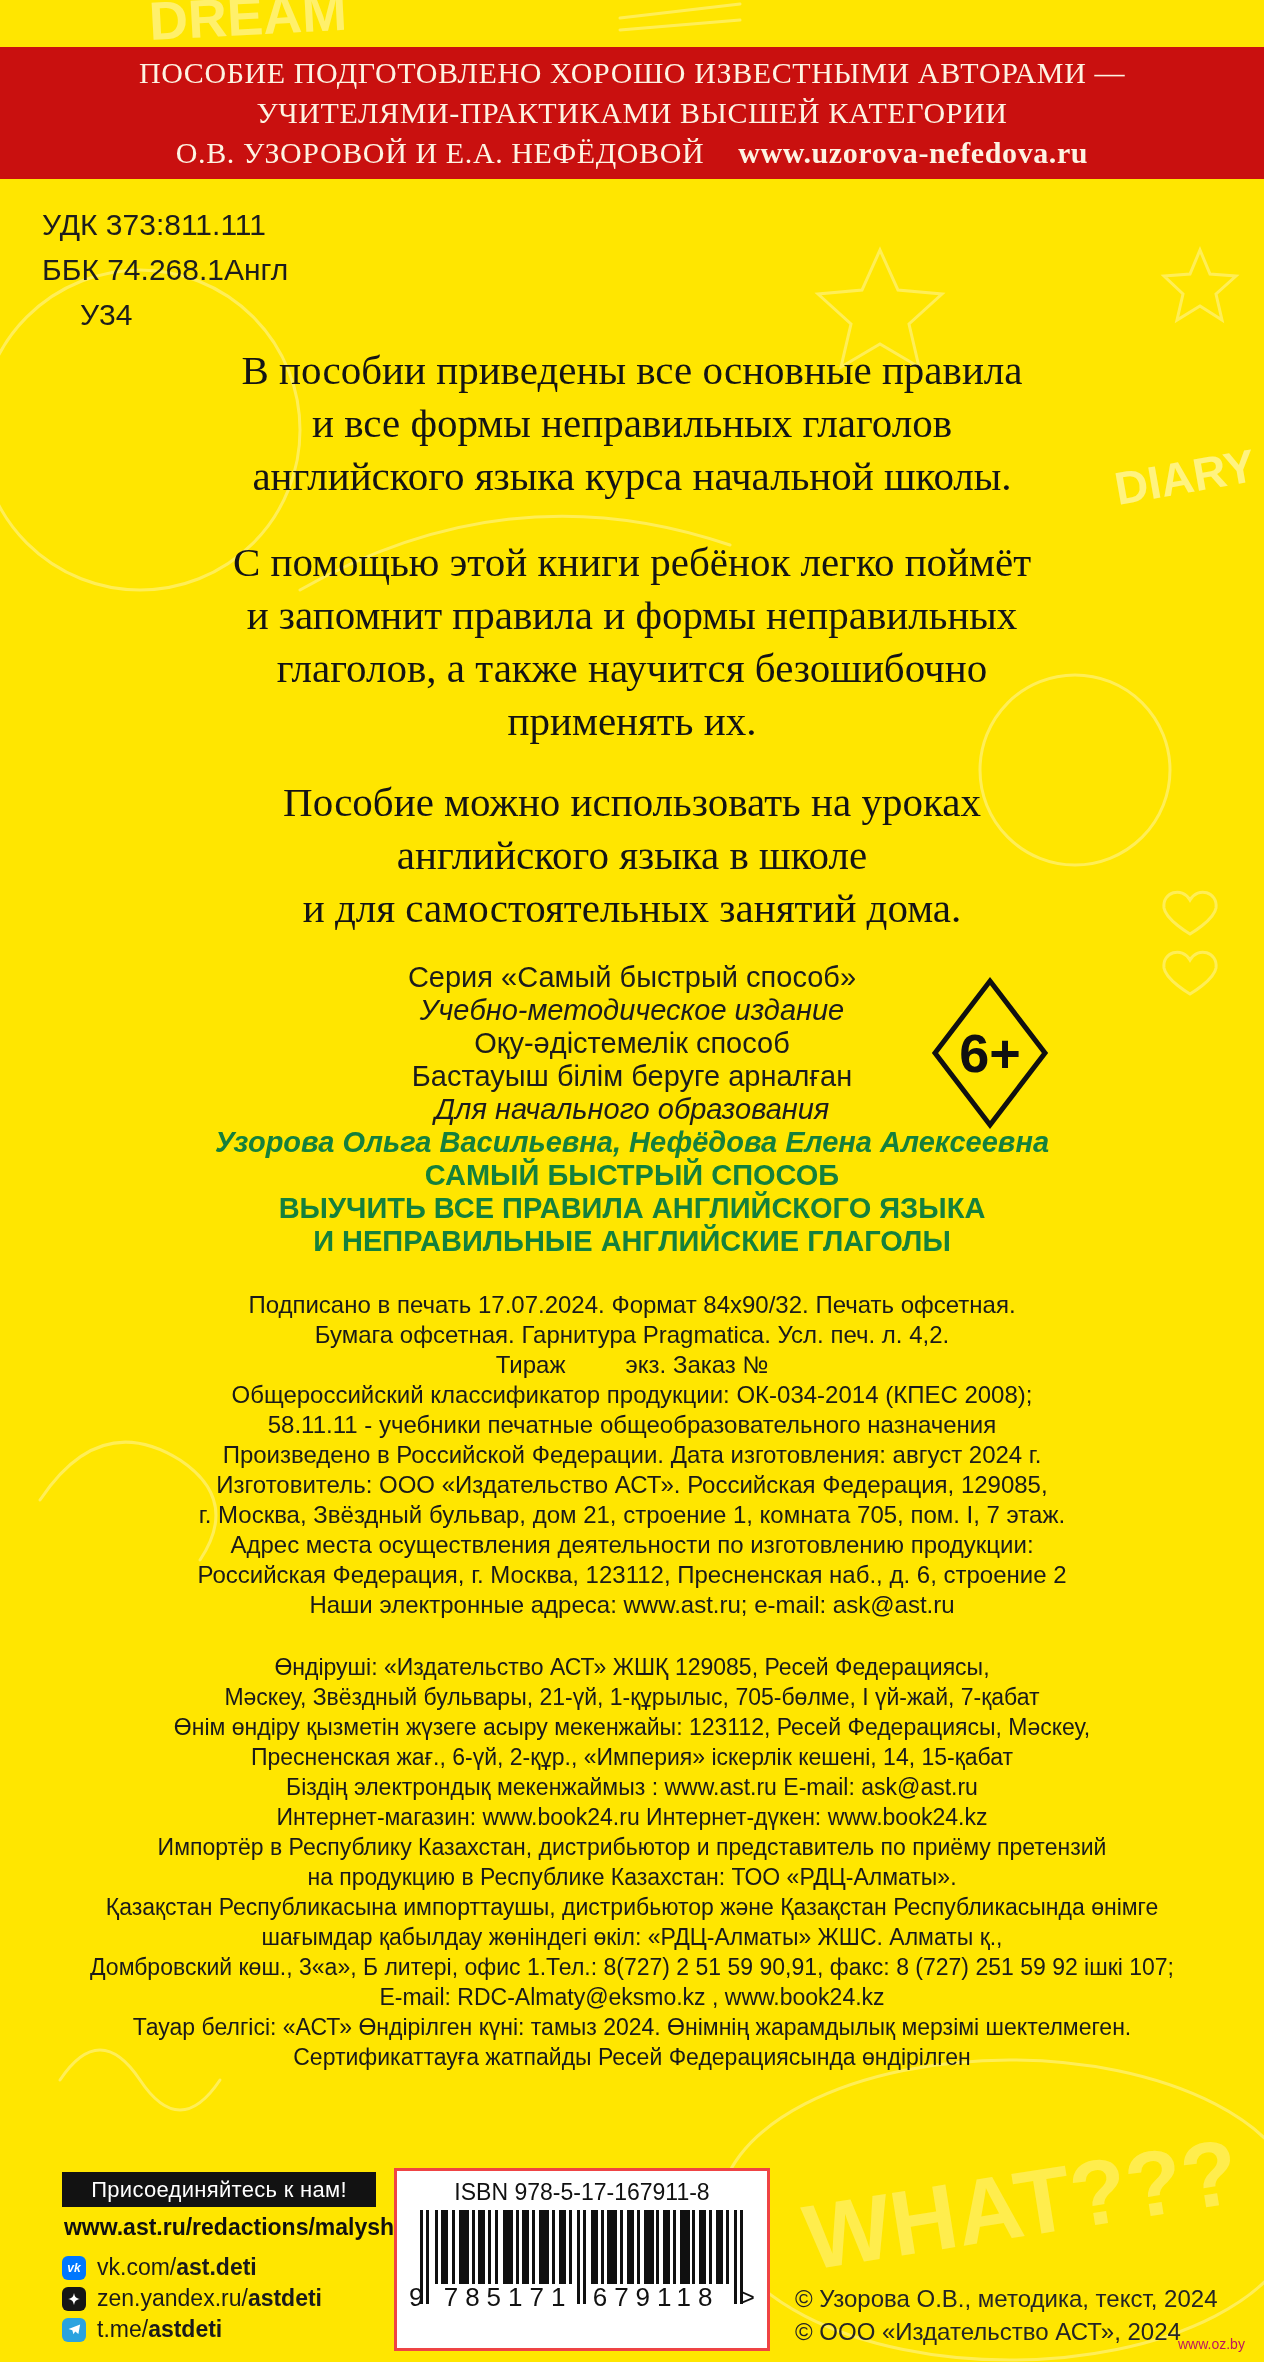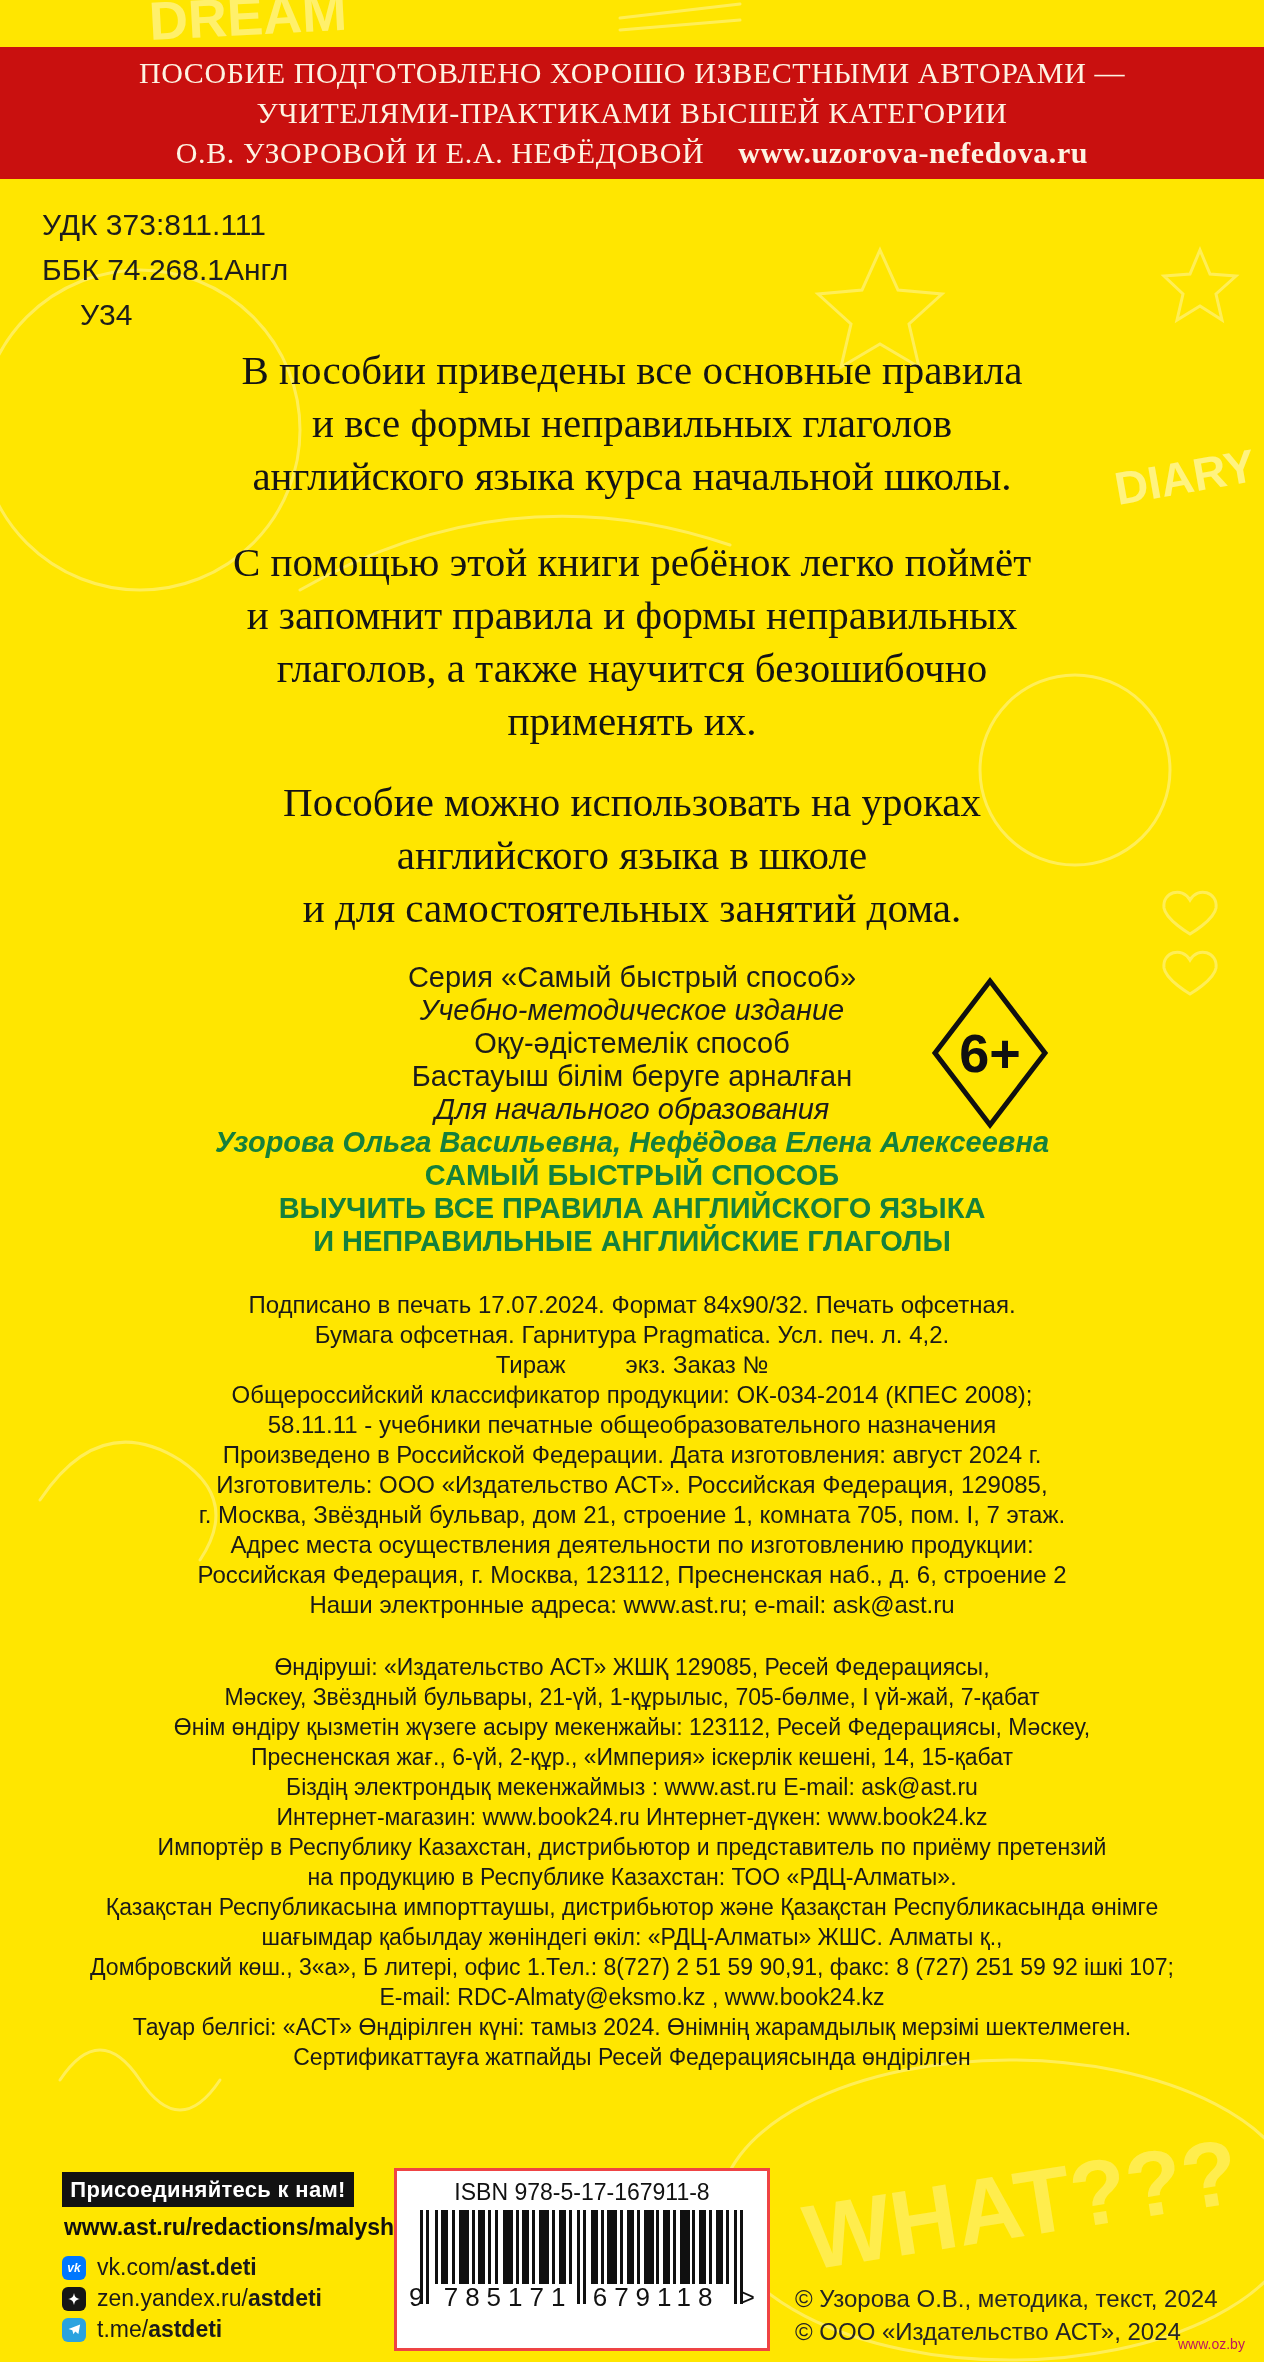--- a/index.html
+++ b/index.html
@@ -48,22 +48,22 @@
   }
 
   
   .imprint{position:absolute;left:0;width:100%;text-align:center;
     font-size:24px;line-height:30px;color:#1a1a1a;}
   #imprint-ru{top:1290px;}
   #imprint-kz{top:1652px;font-size:23px;}
 
   
   .join{
-    position:absolute;left:62px;top:2172px;width:292px;height:35px;background:#121212;
-    color:#fff;font-weight:bold;font-size:22px;
+    position:absolute;left:62px;top:2172px;width:314px;height:35px;background:#121212;
+    color:#fff;font-weight:normal;font-size:22px;
     display:flex;align-items:center;justify-content:center;letter-spacing:.3px;
   }
   .site{position:absolute;left:60px;top:2214px;width:338px;text-align:center;
     font-weight:bold;font-size:23px;color:#101010;}
   .socials{position:absolute;left:62px;top:2252px;font-size:23px;color:#1a1a1a;}
   .social-row{display:flex;align-items:center;gap:11px;height:31px;}
   .social-row b{font-weight:bold;}
   .icon{width:24px;height:24px;border-radius:6px;flex:0 0 24px;
     display:flex;align-items:center;justify-content:center;}
   .icon.vk{background:#0077ff;color:#fff;font-weight:bold;font-size:12px;font-style:italic;}

